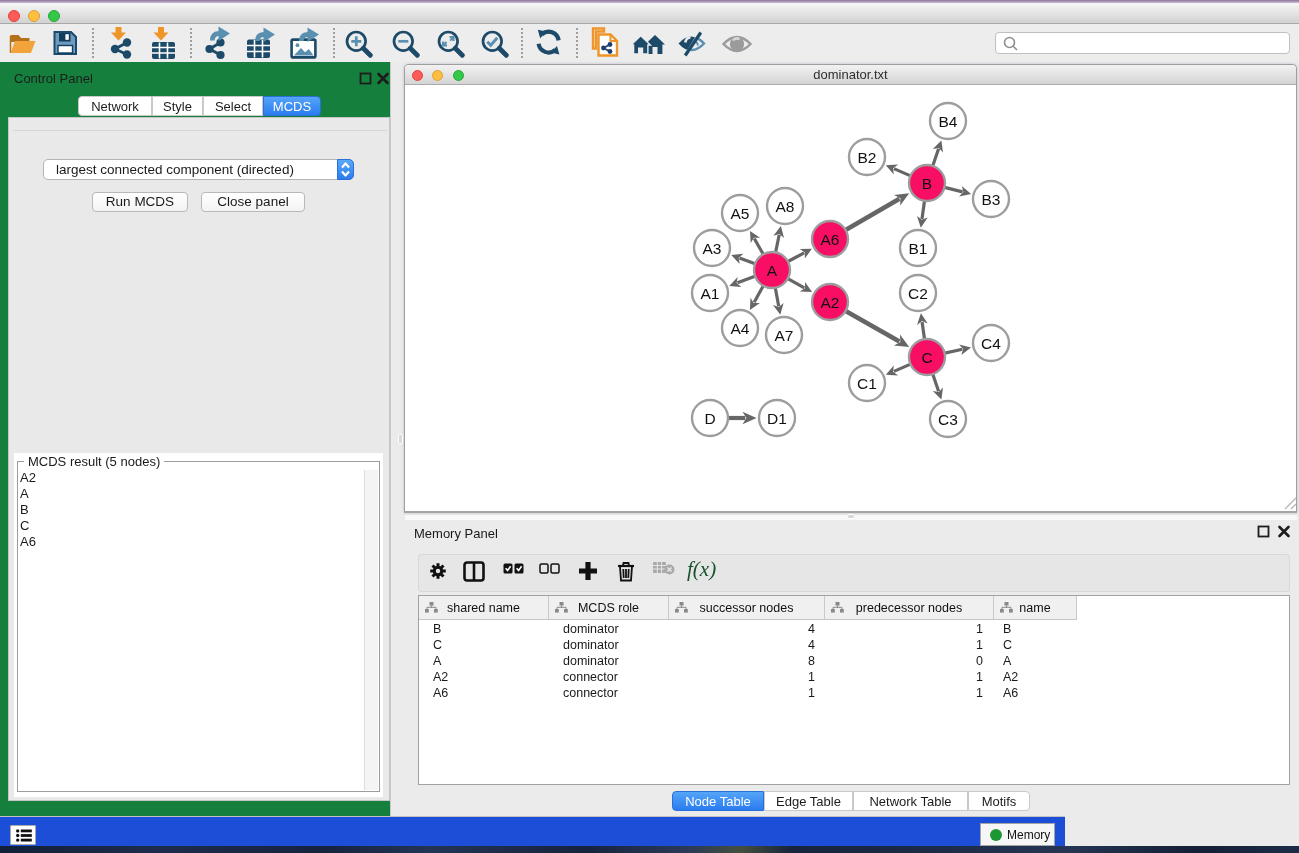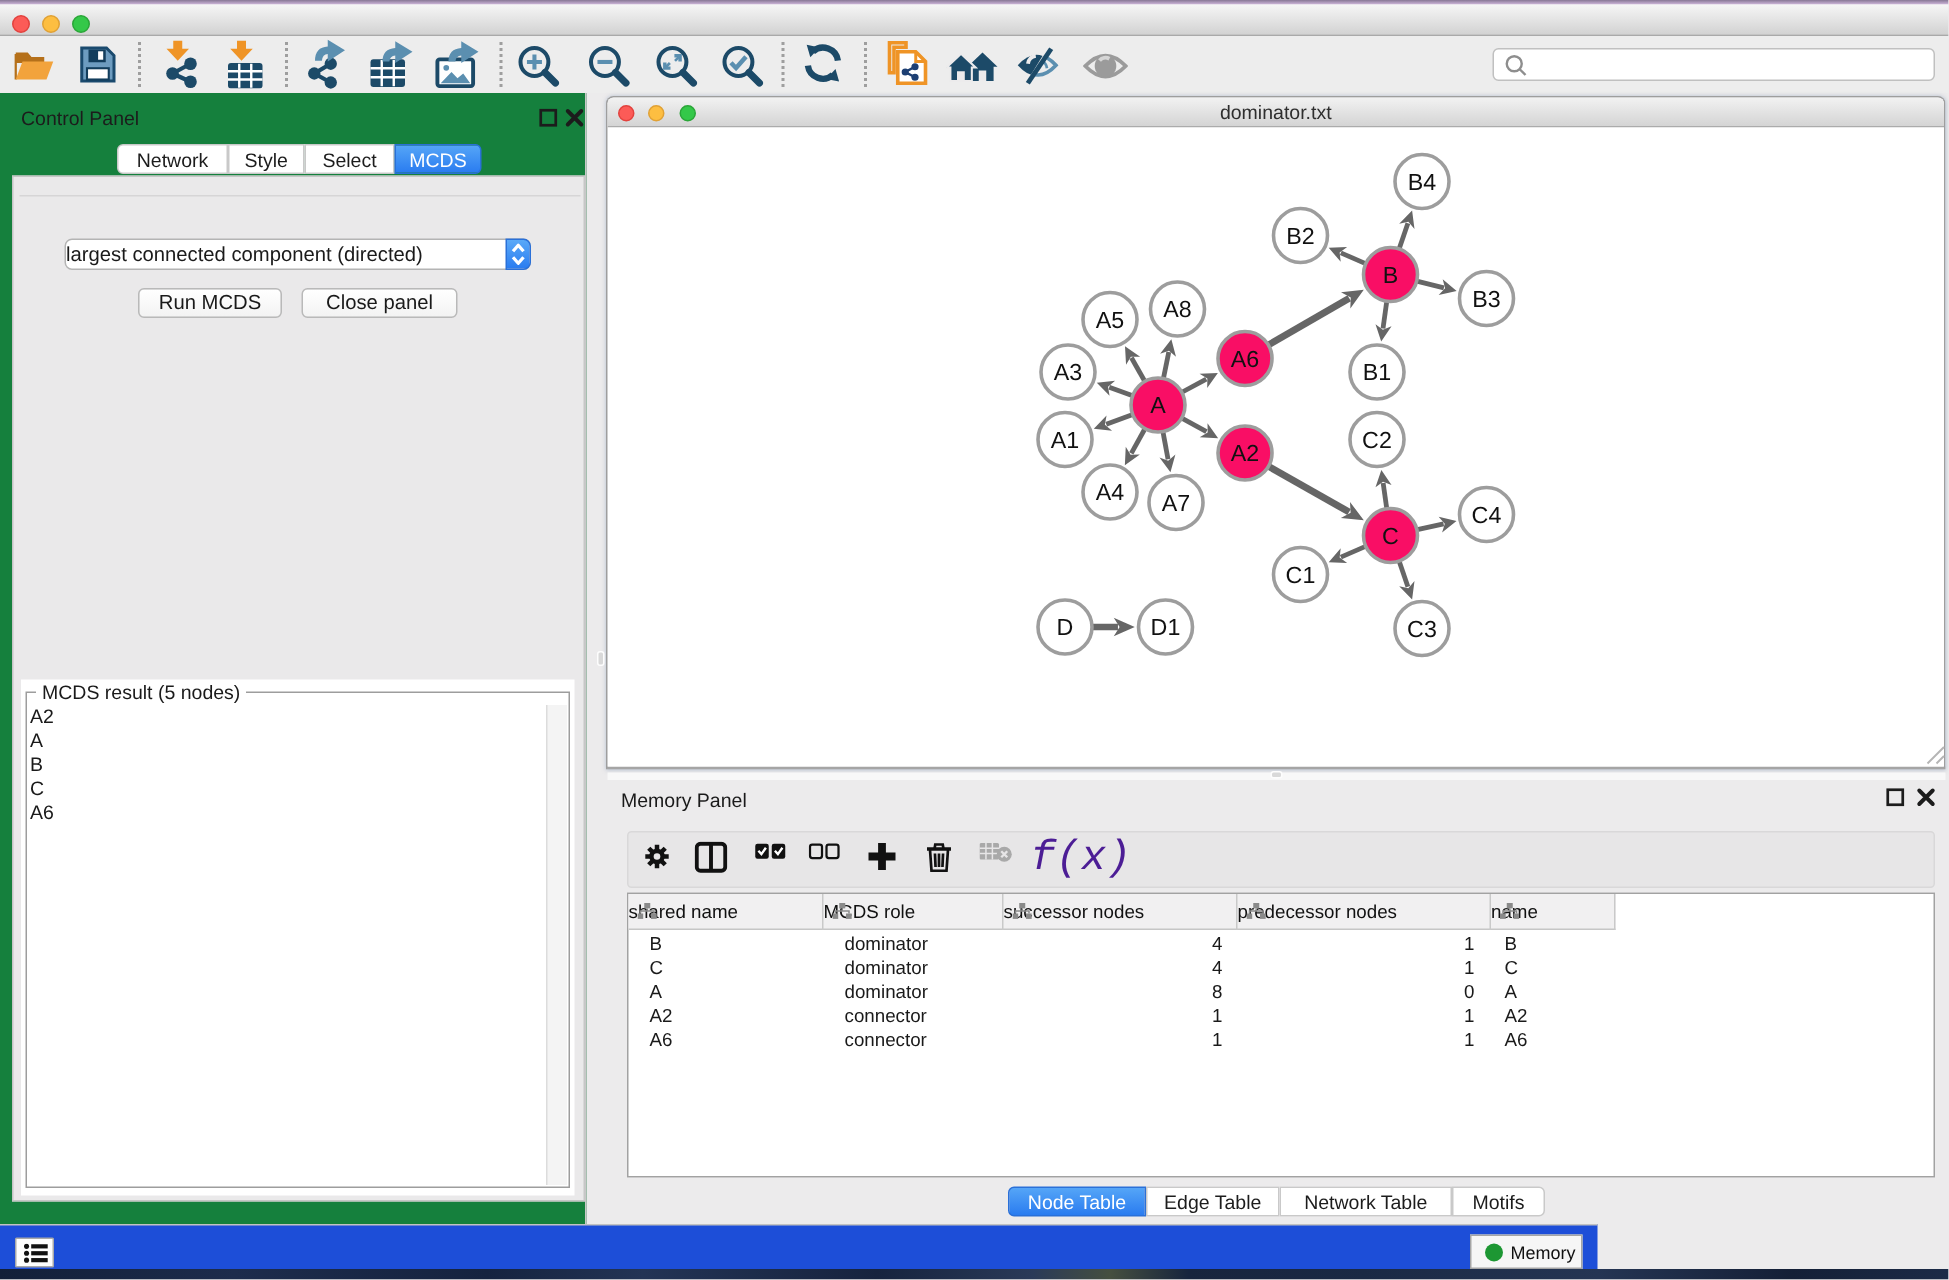--- a/index.html
+++ b/index.html
@@ -24,21 +24,21 @@
 #cpanel{left:0;top:62px;width:391px;height:754px;background:#15803d;border-right:1px solid #c8c8c8}
 #cpTitle{position:absolute;left:14px;top:9px;font-size:13px;color:#1c1c1c}
 #cpBody{position:absolute;left:8px;top:55px;width:382px;height:684px;background:#eae9ea;border:1px solid #c6c6c6}
 #cpInner{position:absolute;left:4px;top:12px;width:374px;height:0;border-top:1px solid #d6d5d6}
 
 #cpTabs{position:absolute;left:78px;top:34px;height:21px;font-size:13px;z-index:5}
 .tab{position:absolute;top:0;height:20px;background:#fff;border:1px solid #c9c9c9;color:#1c1c1c;text-align:center;line-height:19px}
 .tabsel{background:linear-gradient(#55a5f7,#2a7cf0);color:#fff;border:1px solid #2a70d8}
 
 #optlbl{position:absolute;left:0;width:375px;top:74px;text-align:center;font-size:13.5px}
-#combo{position:absolute;left:43px;top:97px;width:311px;height:21px;background:#fff;border:1px solid #b4b4b4;border-radius:5px;font-size:13.5px;line-height:19px;}
+#combo{position:absolute;left:43px;top:97px;width:311px;height:21px;background:#fff;border:1px solid #b4b4b4;border-radius:5px;font-size:13.5px;line-height:19px;padding-left:12px}
 #comboBtn{position:absolute;right:-1px;top:-1px;width:17px;height:21px;border-radius:0 5px 5px 0;background:linear-gradient(#5aa9f8,#2a7cf0);border:1px solid #2a70d8}
 .pbtn{position:absolute;top:130px;height:20px;background:linear-gradient(#ffffff,#f3f3f3);border:1px solid #b9b9b9;border-radius:4px;font-size:13.5px;text-align:center;line-height:18px}
 
 #resBox{position:absolute;left:14px;top:391px;width:369px;height:344px;background:#fff}
 #resBorder{position:absolute;left:3px;top:8px;width:363px;height:331px;border:1px solid #9d9d9d}
 #resLbl{position:absolute;left:10px;top:1px;background:#fff;padding:0 4px;font-size:13px}
 #resList{position:absolute;left:6px;top:17px;font-size:13px;line-height:16px}
 #resScroll{position:absolute;right:5px;top:17px;width:14px;height:320px;background:#f4f4f4;border-left:1px solid #dcdcdc}
 
 #desk{left:392px;top:62px;width:907px;height:754px;background:#ecebec}
@@ -48,21 +48,21 @@
 #netTitle .t1{left:7px;top:5px;background:#fc5b57;border:1px solid #e2423e}
 #netTitle .t2{left:27px;top:5px;background:#fdbe41;border:1px solid #e0a135}
 #netTitle .t3{left:48px;top:5px;background:#34c849;border:1px solid #2aa638}
 #netTitle .ttl{position:absolute;left:0;right:0;top:2px;text-align:center;font-size:13px;color:#2e2e2e}
 
 #tpanel{position:absolute;left:13px;top:458px;width:884px;height:296px}
 #tpTitle{position:absolute;left:9px;top:6px;font-size:13px}
 #tpBar{position:absolute;left:13px;top:34px;width:872px;height:38px;background:#e7e6e7;border:1px solid #d9d8d9;border-radius:3px}
 #ttable{position:absolute;left:13px;top:75px;width:872px;height:190px;background:#fff;border:1px solid #a2a2a2;font-size:12.5px}
 #thead{position:absolute;left:0;top:0;width:658px;height:24px;background:#f1f0f1;border-bottom:1px solid #c6c6c6}
-.thcell{position:absolute;top:0;height:24px;border-right:1px solid #c9c9c9;line-height:24px;font-size:12.5px;color:#111}
+.thcell{position:absolute;top:0;height:24px;border-right:1px solid #c9c9c9;text-align:center;line-height:24px;font-size:12.5px;color:#111}
 .trow{position:absolute;left:0;width:870px;height:16px;line-height:16px}
 .tc{position:absolute;top:0;height:16px}
 .num{text-align:right}
 
 #btabs{position:absolute;left:267px;top:271px;height:20px;font-size:13px}
 
 #statusbar{left:0;top:816px;width:1065px;height:31px;background:#1d4ed8;border-top:1px solid #c2c2c2}
 #listbtn{position:absolute;left:10px;top:8px;width:26px;height:20px;background:#fdfdfd;border:1px solid #a9a9a9;border-radius:1px}
 #membtn{position:absolute;right:10px;top:6px;width:75px;height:23px;background:#f6f6f6;border:1px solid #a5a5a5;border-radius:0;font-size:12px;line-height:22px;color:#111}
 #deskBot{left:0;top:846px;width:1299px;height:7px;background:linear-gradient(90deg,#121f38 0%,#1d2c4c 12%,#15233f 25%,#233455 33%,#16233e 45%,#2a3a58 53%,#454f3f 57%,#17243d 61%,#1a2944 70%,#253553 82%,#141f36 92%,#1c2b47 100%)}
@@ -385,21 +385,21 @@
             <g fill="#a9a9a9">
 <rect x="0" y="1" width="13" height="11" rx="1"></rect>
 </g>
             <g stroke="#e7e6e7" stroke-width="1">
               <path d="M0 4.5 h13 M0 8 h13 M4.3 1 v11 M8.6 1 v11"></path>
             </g>
 <circle cx="16.5" cy="8.5" r="5" fill="#a9a9a9"></circle>
             <path d="M14.5 6.5 l4 4 M18.5 6.5 l-4 4" stroke="#e7e6e7" stroke-width="1.6"></path>
           </svg></div>
         <div style="position:absolute;left:268px;top:6px">
-          <div style="font-family:Liberation Mono, monospace;font-style:italic;font-size:28px;color:#4c1d95;margin-top:-4px">f(x)</div>
+          <div style="font-family:Liberation Serif, serif;font-style:italic;font-size:21px;color:#14532d;margin-top:-4px">f(x)</div>
         </div>
       </div>
     <div id="ttable">
         <div id="thead">
           <div class="thcell" style="left:0px;width:130px"><svg width="13" height="11" viewBox="0 0 13 11" style="position:absolute;left:6px;top:6px">
               <g fill="#8a8a8a">
                 <rect x="4.5" y="0" width="4" height="3.6"></rect>
                 <rect x="0" y="7" width="3.8" height="3.6"></rect>
                 <rect x="9" y="7" width="3.8" height="3.6"></rect>
                 <path d="M6.5 3.6 v2 M2 7 v-1.7 h9 V7" stroke="#8a8a8a" fill="none"></path>

